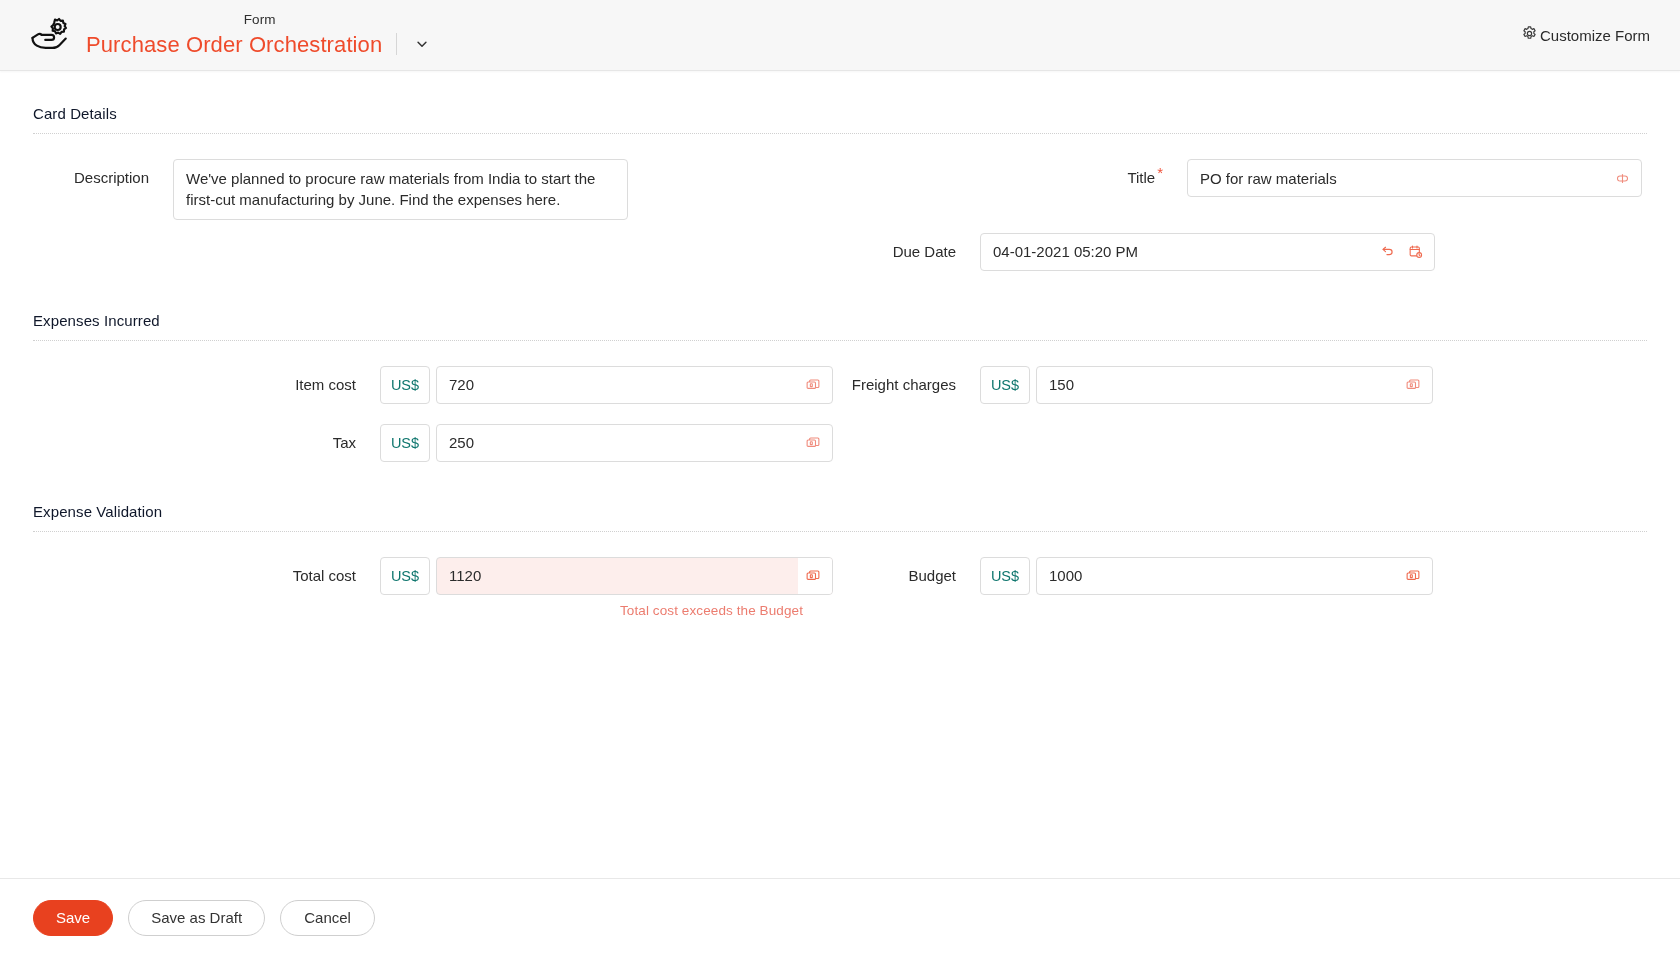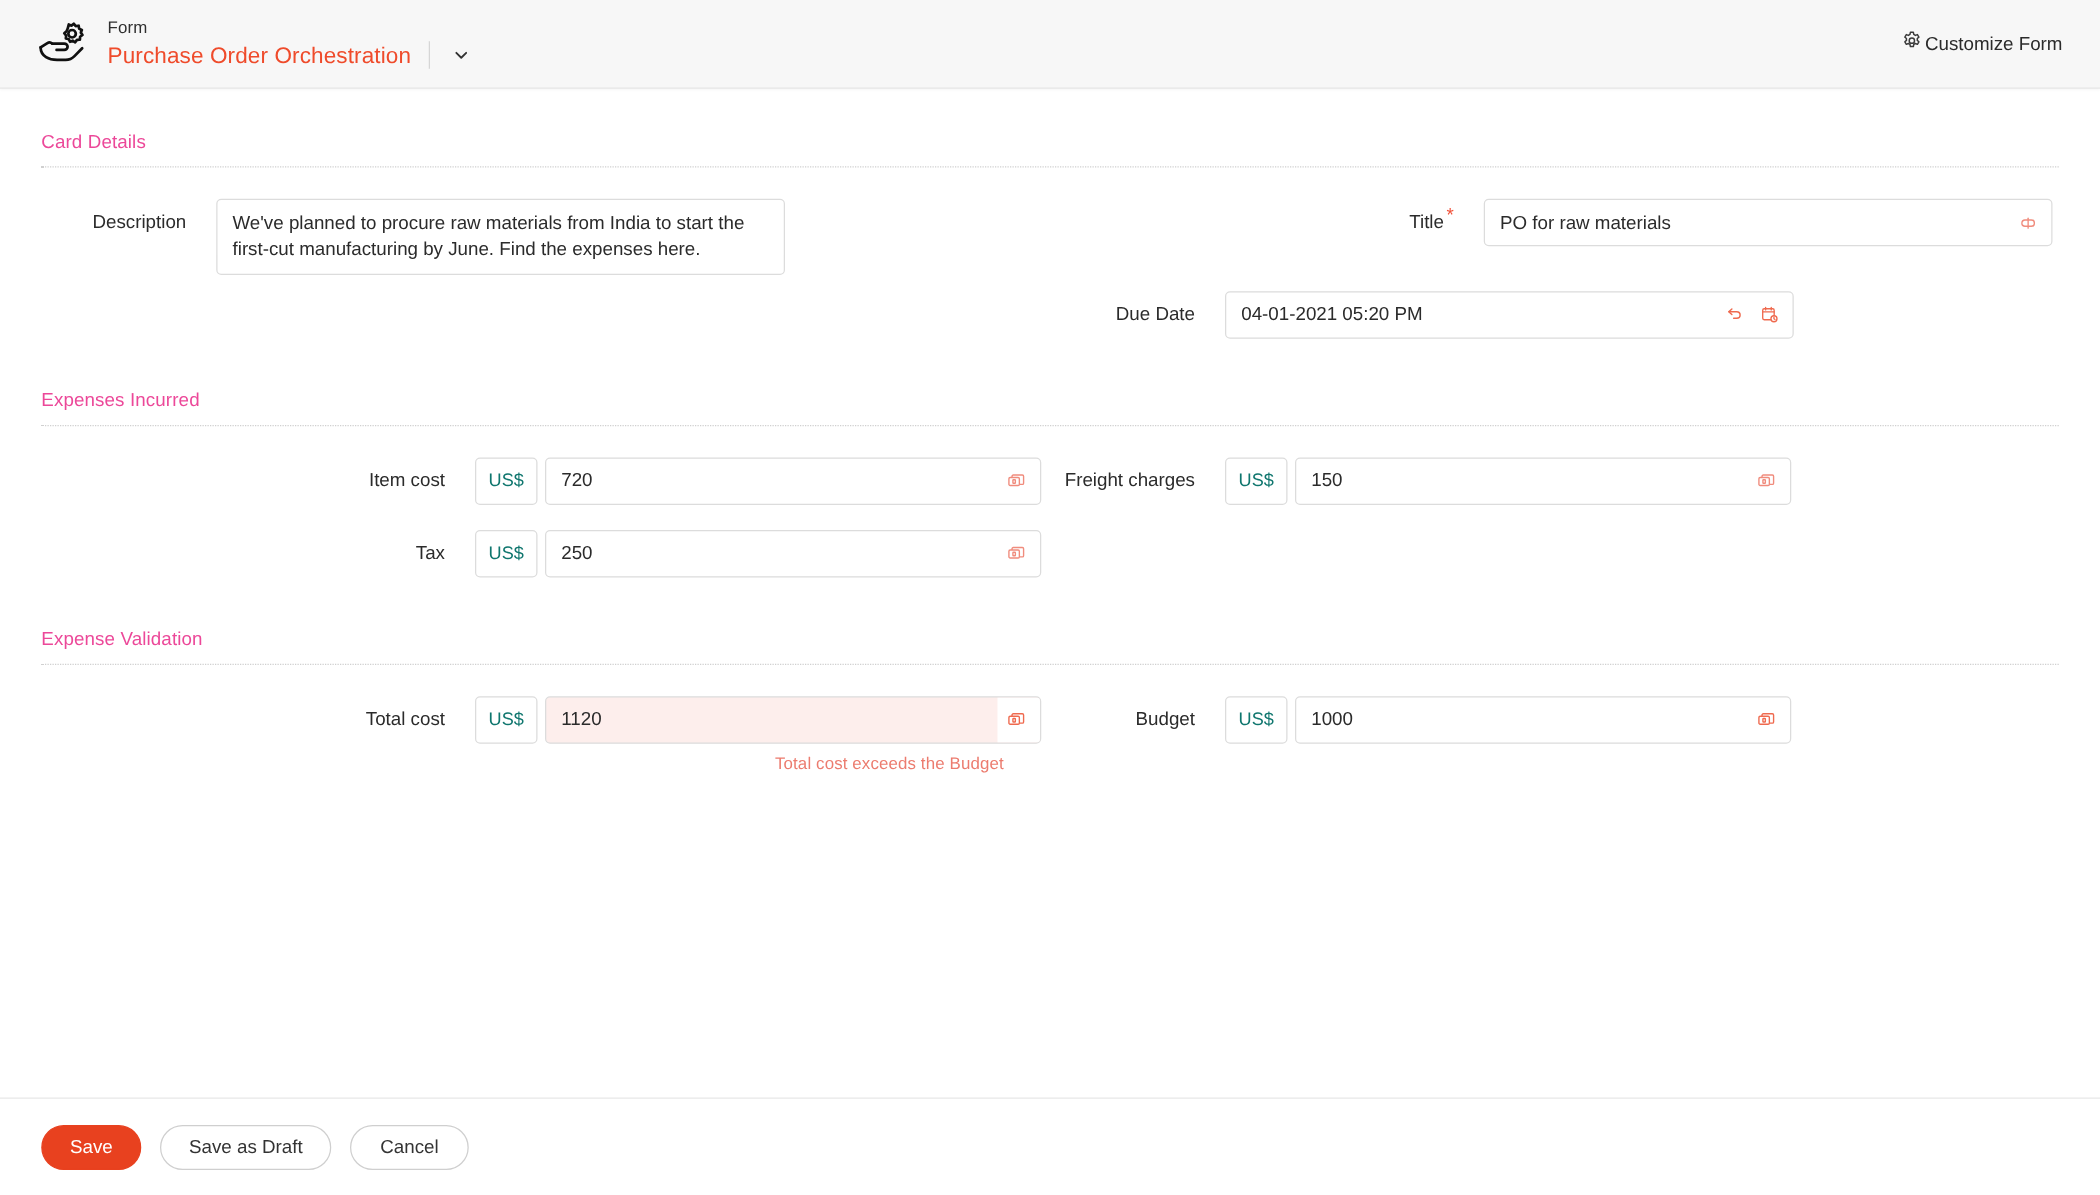--- a/index.html
+++ b/index.html
@@ -23,20 +23,21 @@
   
   .header {
     height: 71px;
     min-height: 71px;
     background: #f7f7f7;
     border-bottom: 1px solid #e6e6e6;
     box-shadow: 0 1px 2px rgba(0,0,0,0.04);
     display: flex;
     align-items: center;
     padding: 0 22px 0 28px;
+    text-align: center;
   }
   .header-left {
     display: flex;
     align-items: center;
     gap: 14px;
   }
   .logo-icon {
     width: 44px;
     height: 44px;
     display: flex;
@@ -55,21 +56,21 @@
     color: #2f2f2f;
     letter-spacing: 0.1px;
     margin-bottom: 2px;
   }
   .form-name-row {
     display: flex;
     align-items: center;
     gap: 0;
   }
   .form-name {
-    font-size: 18px;
+    font-size: 22px;
     color: #ef4b2b;
     letter-spacing: 0.1px;
     white-space: nowrap;
   }
   .header-divider {
     width: 1px;
     height: 22px;
     background: #d6d6d6;
     margin: 0 14px;
   }
@@ -97,21 +98,21 @@
 
   
   .content {
     flex: 1;
     padding: 0 33px;
     overflow: hidden;
   }
 
   .section-title {
     font-size: 15px;
-    color: #ec4899;
+    color: #0f172a;
     padding-top: 34px;
     padding-bottom: 11px;
     letter-spacing: 0.1px;
   }
   .dotted-rule {
     height: 0;
     border-top: 1px dotted #d0d0d0;
     width: 100%;
   }
 

